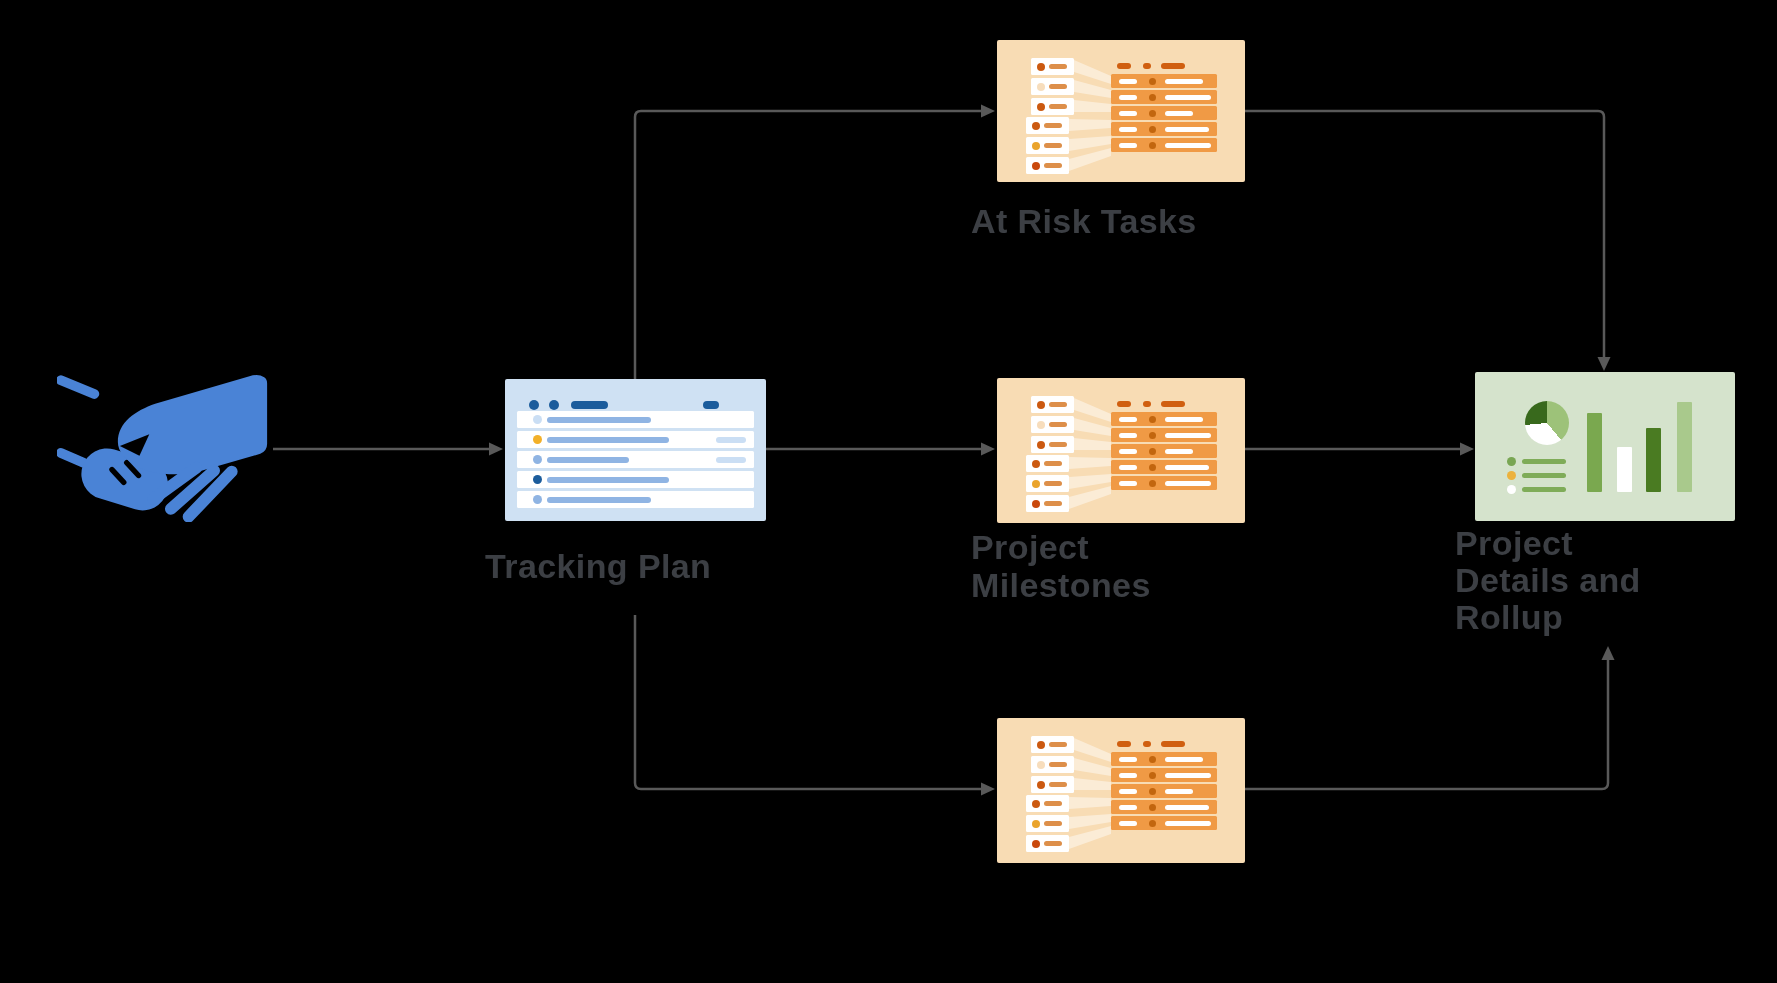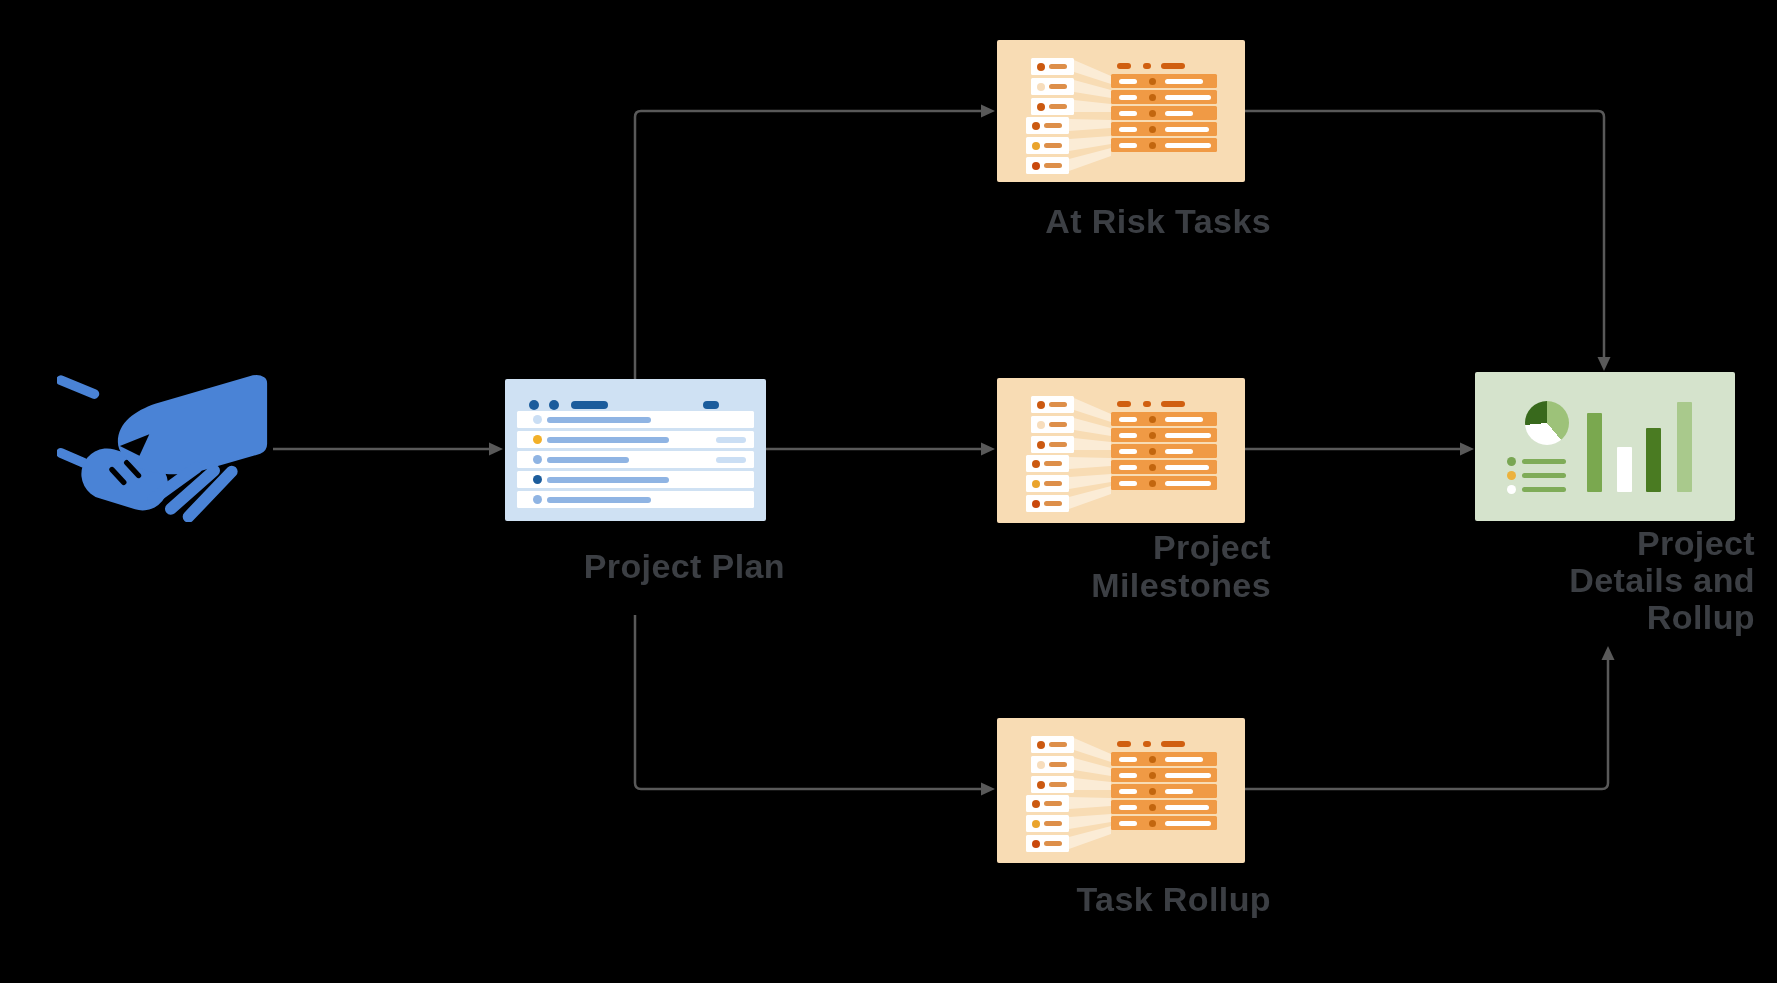--- a/index.html
+++ b/index.html
@@ -3,21 +3,21 @@
 <meta charset="utf-8">
 <style>
   :root{
     --background:#000; --connector:#595959; --label-text:#3c3f44;
   }
   html,body{margin:0;padding:0;background:var(--background);}
   .canvas{position:relative;width:1777px;height:983px;background:var(--background);
           font-family:"Liberation Sans",sans-serif;overflow:hidden;}
   .abs{position:absolute;}
   .lbl{position:absolute;font-weight:700;font-size:34px;line-height:38px;
-       color:var(--label-text);text-align:right;letter-spacing:.4px;}
+       color:var(--label-text);text-align:left;letter-spacing:.4px;}
   
   .plan-card{position:absolute;background:var(--plan-bg);border-radius:2px;}
   .plan-card .hdot{position:absolute;width:10px;height:10px;border-radius:50%;background:var(--plan-navy);}
   .plan-card .hbar{position:absolute;height:8px;border-radius:4px;background:var(--plan-navy);}
   .plan-row{position:absolute;left:12px;width:237px;height:17px;background:#fff;border-radius:1.5px;}
   .plan-row .dot{position:absolute;left:16px;top:4px;width:9px;height:9px;border-radius:50%;}
   .plan-row .bar{position:absolute;left:30px;top:5.5px;height:6px;border-radius:3px;background:var(--plan-bar);}
   .plan-row .pale{position:absolute;right:8px;top:5.5px;height:6px;width:30px;border-radius:3px;background:var(--plan-pale);}
   
   .task-card{position:absolute;background:var(--orange-bg);border-radius:2px;}
@@ -319,26 +319,25 @@
     <span class="gleg-dot" style="left:32px;top:99px;background:var(--legend-dot-yellow)"></span>
     <span class="gleg-bar" style="left:47px;top:101px"></span>
     <span class="gleg-dot" style="left:32px;top:113px;background:#ffffff"></span>
     <span class="gleg-bar" style="left:47px;top:115px"></span>
     <span class="gbar" style="left:112px;top:41px;height:79px;background:var(--bar-medium)"></span>
     <span class="gbar" style="left:142px;top:75px;height:45px;background:#ffffff"></span>
     <span class="gbar" style="left:171px;top:56px;height:64px;background:var(--bar-dark)"></span>
     <span class="gbar" style="left:202px;top:30px;height:90px;background:var(--bar-light)"></span>
   </div>
 
-  <div class="lbl" style="left:485px;top:547px;width:300px">Project Plan</div>
+  <div class="lbl" style="left:485px;top:547px;width:300px">Tracking Plan</div>
   <div class="lbl" style="left:971px;top:202px;width:300px">At Risk Tasks</div>
   <div class="lbl" style="left:971px;top:528px;width:300px">
     <span>Project</span><br>
     <span>Milestones</span>
   </div>
-  <div class="lbl" style="left:971px;top:880px;width:300px">Task Rollup</div>
   <div class="lbl" style="left:1455px;top:525px;width:300px;line-height:37px">
     <span>Project</span><br>
     <span>Details and</span><br>
     <span>Rollup</span>
   </div>
 
 </div>
 
 </body></html>

